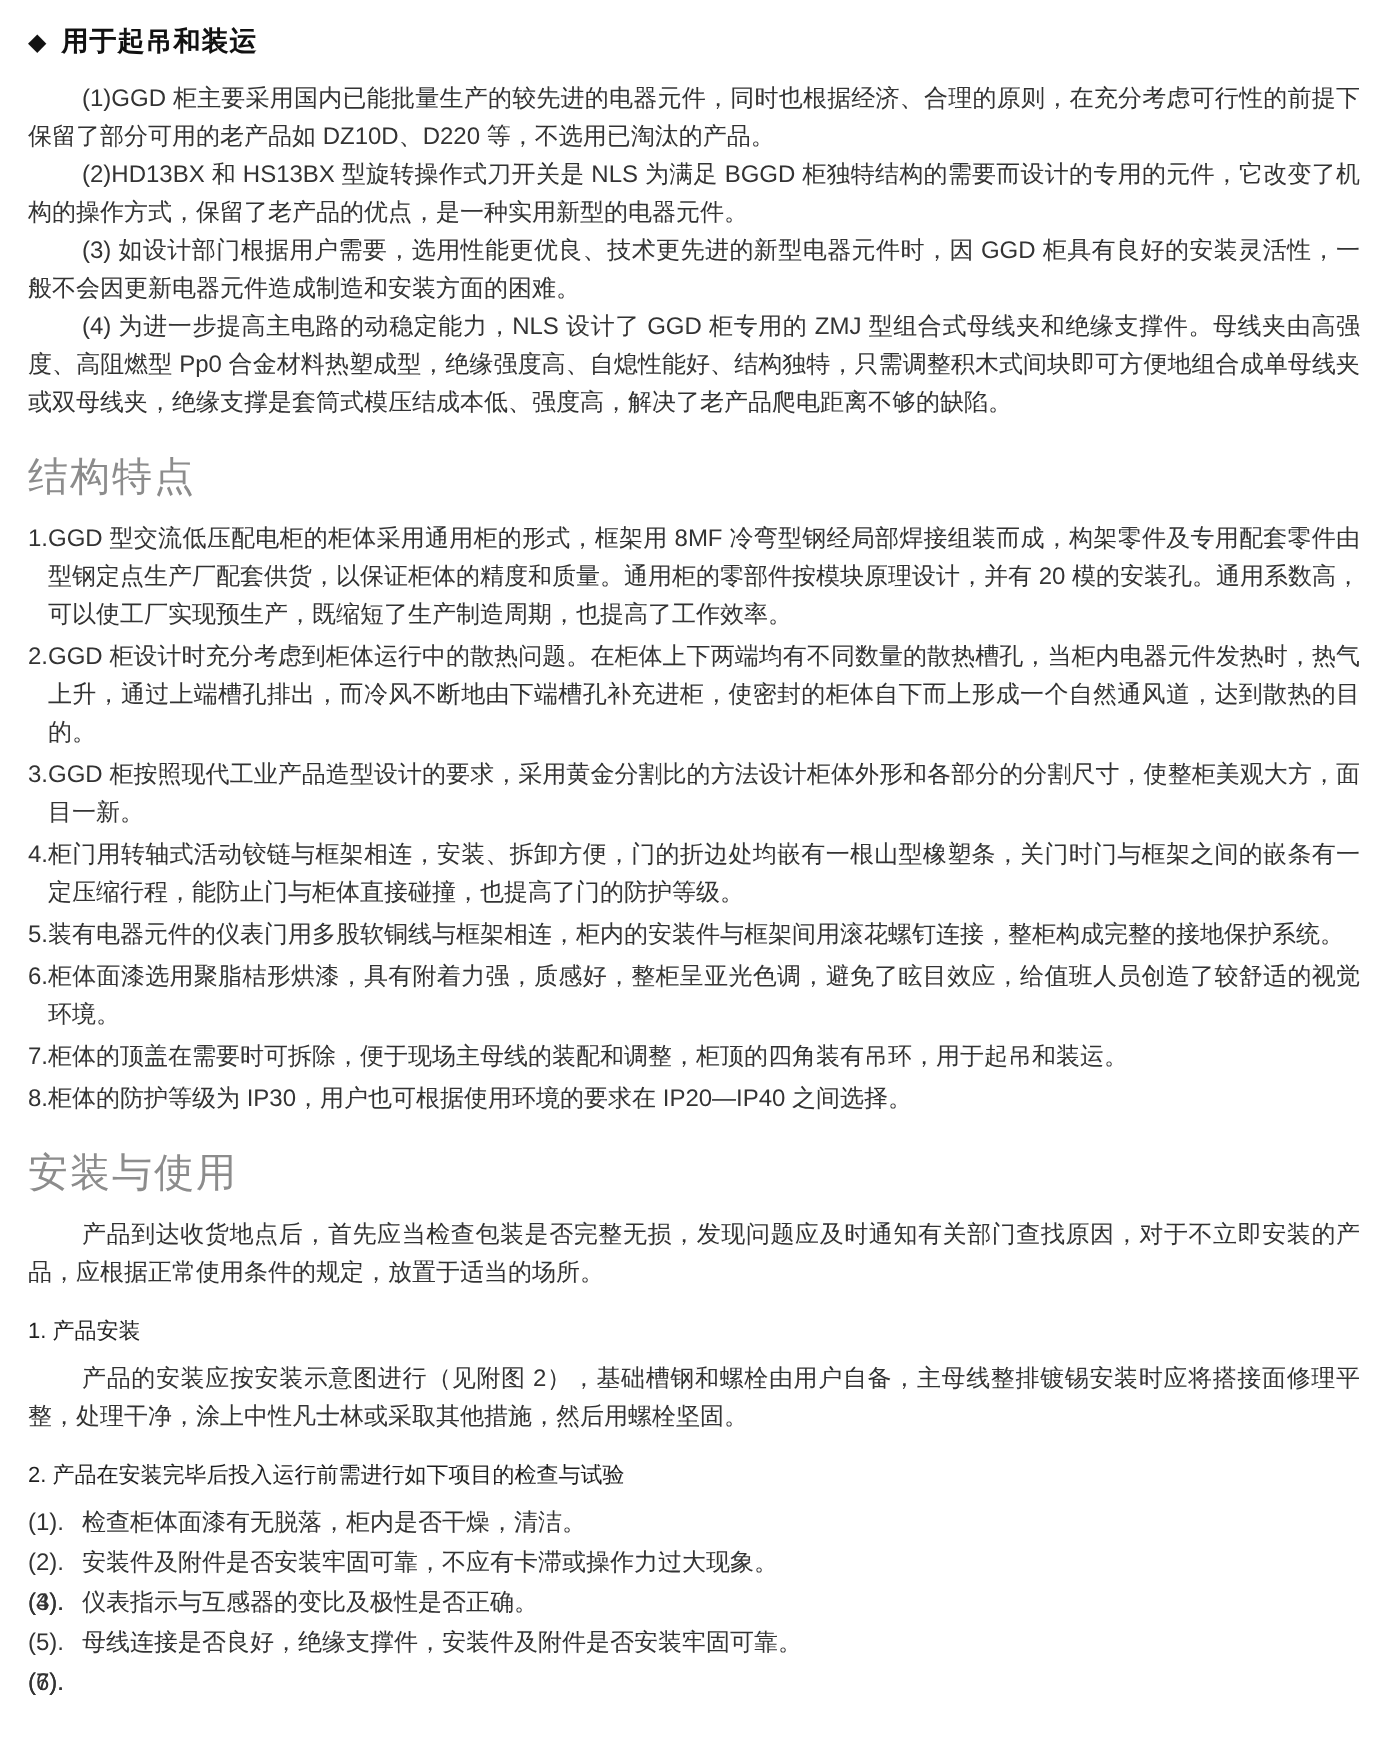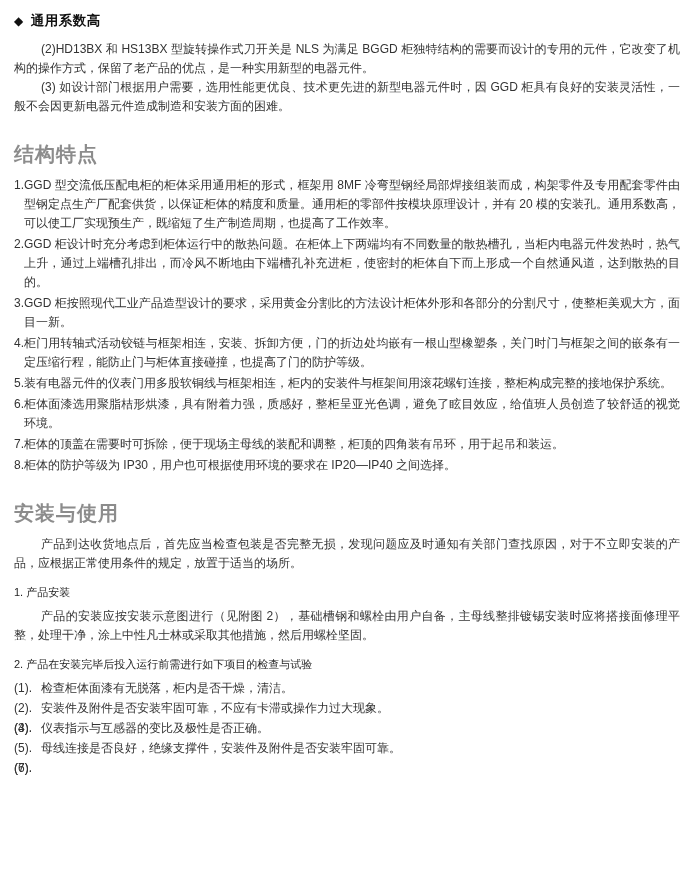--- a/index.html
+++ b/index.html
@@ -25,23 +25,23 @@
     letter-spacing: 0.5px;
   }
   .h-dark .diamond {
     font-size: 12px;
     margin-right: 7px;
     color: #111111;
   }
   
   .h-gray {
     font-size: 20px;
-    font-weight: 700;
+    font-weight: 400;
     color: #8c8c8c;
-    margin: 25px 0 8px 0;
+    margin: 14px 0 8px 0;
     letter-spacing: 1px;
   }
   
   .h-sub {
     font-size: 11px;
     font-weight: 400;
     color: #1f1f1f;
     margin: 12px 0 7px 0;
   }
   .para {
@@ -80,24 +80,26 @@
     left: 0;
     top: 0;
   }
 </style>
 </head>
 <body>
 
 <div class="page">
 
   <div class="h-dark">
-    <span class="diamond">◆</span><span>通用系数高</span>
+    <span class="diamond">◆</span><span>用于起吊和装运</span>
   </div>
+  <p class="para">(1)GGD 柜主要采用国内已能批量生产的较先进的电器元件，同时也根据经济、合理的原则，在充分考虑可行性的前提下保留了部分可用的老产品如 DZ10D、D220 等，不选用已淘汰的产品。</p>
   <p class="para">(2)HD13BX 和 HS13BX 型旋转操作式刀开关是 NLS 为满足 BGGD 柜独特结构的需要而设计的专用的元件，它改变了机构的操作方式，保留了老产品的优点，是一种实用新型的电器元件。</p>
   <p class="para">(3) 如设计部门根据用户需要，选用性能更优良、技术更先进的新型电器元件时，因 GGD 柜具有良好的安装灵活性，一般不会因更新电器元件造成制造和安装方面的困难。</p>
+  <p class="para">(4) 为进一步提高主电路的动稳定能力，NLS 设计了 GGD 柜专用的 ZMJ 型组合式母线夹和绝缘支撑件。母线夹由高强度、高阻燃型 Pp0 合金材料热塑成型，绝缘强度高、自熄性能好、结构独特，只需调整积木式间块即可方便地组合成单母线夹或双母线夹，绝缘支撑是套筒式模压结成本低、强度高，解决了老产品爬电距离不够的缺陷。</p>
 
   <div class="h-gray">结构特点</div>
   <div class="feat-list">
     <div class="feat-item">
       <span class="num">1.</span>
       <span>GGD 型交流低压配电柜的柜体采用通用柜的形式，框架用 8MF 冷弯型钢经局部焊接组装而成，构架零件及专用配套零件由型钢定点生产厂配套供货，以保证柜体的精度和质量。通用柜的零部件按模块原理设计，并有 20 模的安装孔。通用系数高，可以使工厂实现预生产，既缩短了生产制造周期，也提高了工作效率。</span>
     </div>
     <div class="feat-item">
       <span class="num">2.</span>
       <span>GGD 柜设计时充分考虑到柜体运行中的散热问题。在柜体上下两端均有不同数量的散热槽孔，当柜内电器元件发热时，热气上升，通过上端槽孔排出，而冷风不断地由下端槽孔补充进柜，使密封的柜体自下而上形成一个自然通风道，达到散热的目的。</span>

